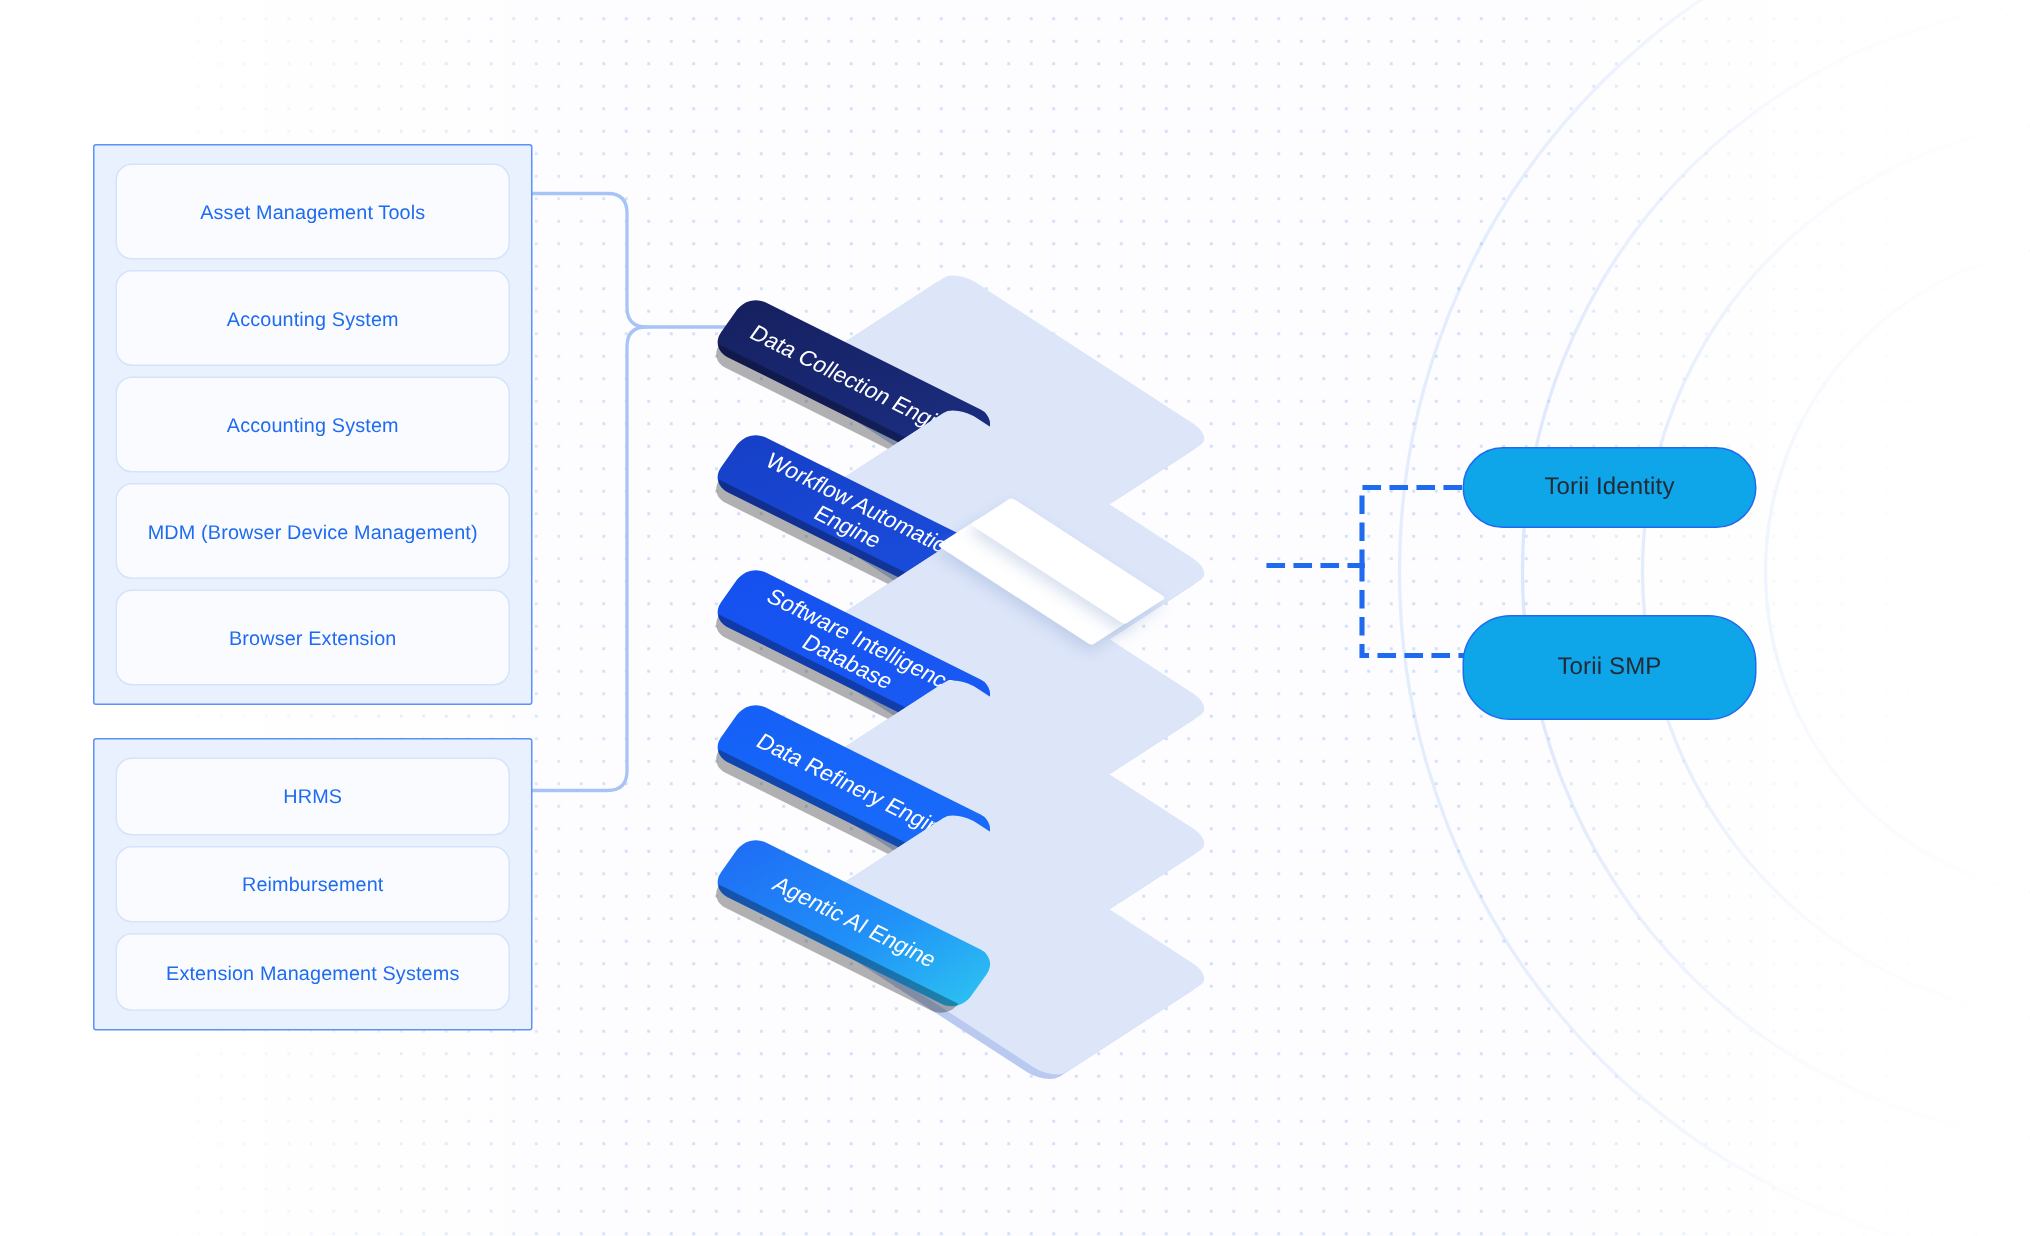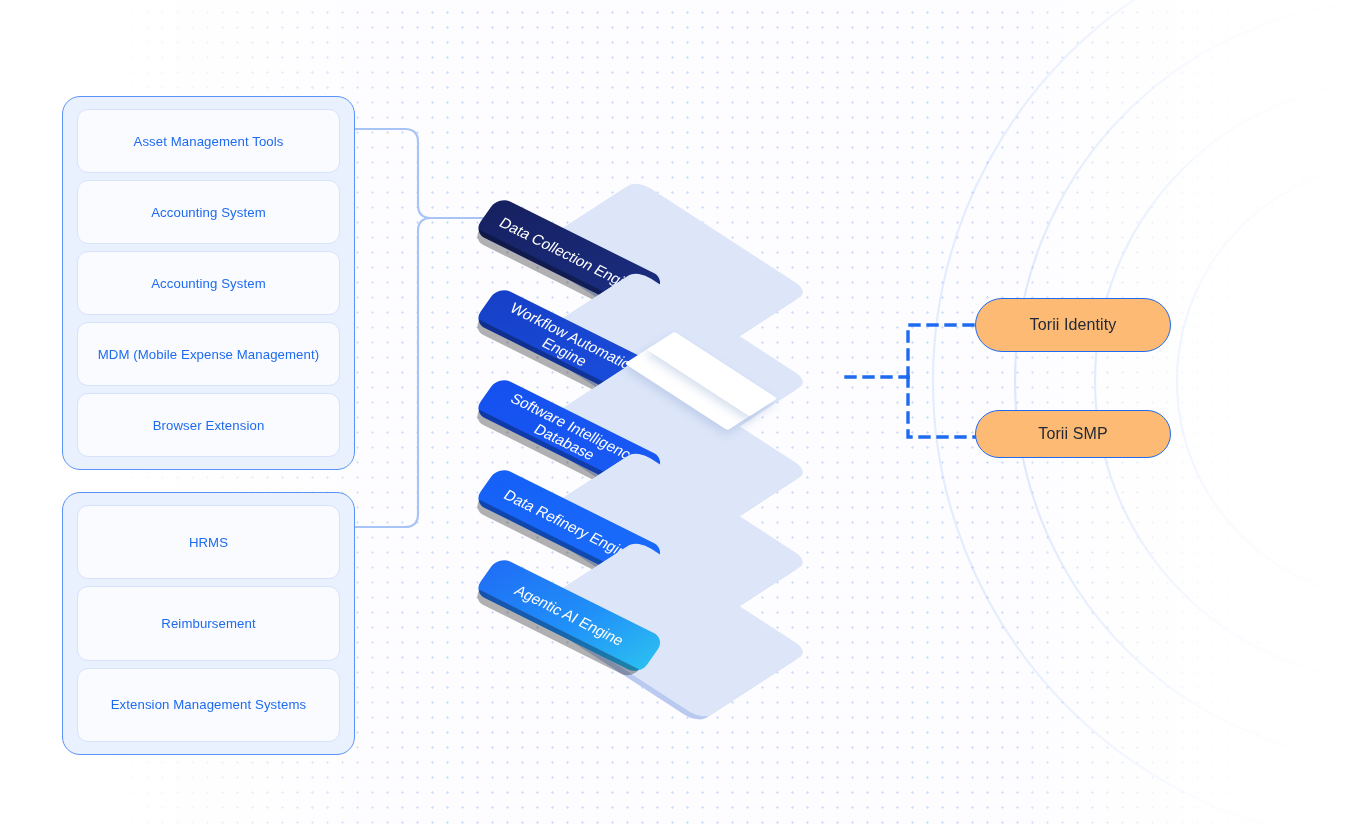--- a/index.html
+++ b/index.html
@@ -49,28 +49,28 @@
 
   
   .arcs { position: absolute; left: 0; top: 0; width: 1353px; height: 824px; pointer-events: none; }
 
   
   .group {
     position: absolute;
     box-sizing: border-box;
     background: #e9f0fe;
     border: 1.6px solid #5b92f7;
-    border-radius: 18px;
+    border-radius: 2px;
     padding: 12px 14px;
     display: flex;
     flex-direction: column;
     gap: 7px;
   }
   #group-sources  { left: 62px;  top: 96px;  width: 293px; height: 374px; }
-  #group-people   { left: 62px;  top: 492px; width: 293px; height: 263px; }
+  #group-people   { left: 62px;  top: 492px; width: 293px; height: 195px; }
 
   .src-card {
     box-sizing: border-box;
     flex: 1 1 0;
     min-height: 0;
     background: #f9fbff;
     border: 1.2px solid #d6e3fb;
     border-radius: 11px;
     display: flex;
     align-items: center;
@@ -141,32 +141,32 @@
     border-radius: 3px;
   }
 
   
   .dashconn { position: absolute; left: 0; top: 0; width: 1353px; height: 824px; pointer-events: none; }
 
   
   .pill {
     position: absolute;
     box-sizing: border-box;
-    background: #fdba74;
+    background: #0ea5e9;
     border: 1.8px solid #1f6bf0;
     border-radius: 32px;
     display: flex;
     align-items: center;
     justify-content: center;
     color: #232a35;
     font-size: 16px;
     letter-spacing: .1px;
   }
   #pill-identity { left: 975px; top: 298px; width: 196px; height: 54px; }
-  #pill-smp      { left: 975px; top: 410px; width: 196px; height: 48px; }
+  #pill-smp      { left: 975px; top: 410px; width: 196px; height: 70px; }
 </style>
 </head>
 <body>
 
 <div id="stage">
 
   <div class="dots"></div>
 
   <svg class="arcs" viewBox="0 0 1353 824" preserveAspectRatio="none">
     <g fill="none" stroke="#8fb4f5" stroke-width="2.2">
@@ -184,21 +184,21 @@
     <g fill="none" stroke="#a8c4f7" stroke-width="2.2" stroke-linecap="round" stroke-linejoin="round">
       <path d="M355 129 H405 Q418 129 418 142 V205 Q418 218 431 218 H505"></path>
       <path d="M355 527 H405 Q418 527 418 514 V231 Q418 218 431 218"></path>
     </g>
   </svg>
 
   <div class="group" id="group-sources">
     <div class="src-card">Asset Management Tools</div>
     <div class="src-card">Accounting System</div>
     <div class="src-card">Accounting System</div>
-    <div class="src-card">MDM (Mobile Expense Management)</div>
+    <div class="src-card">MDM (Browser Device Management)</div>
     <div class="src-card">Browser Extension</div>
   </div>
 
   <div class="group" id="group-people">
     <div class="src-card">HRMS</div>
     <div class="src-card">Reimbursement</div>
     <div class="src-card">Extension Management Systems</div>
   </div>
 
   <div id="stack">

